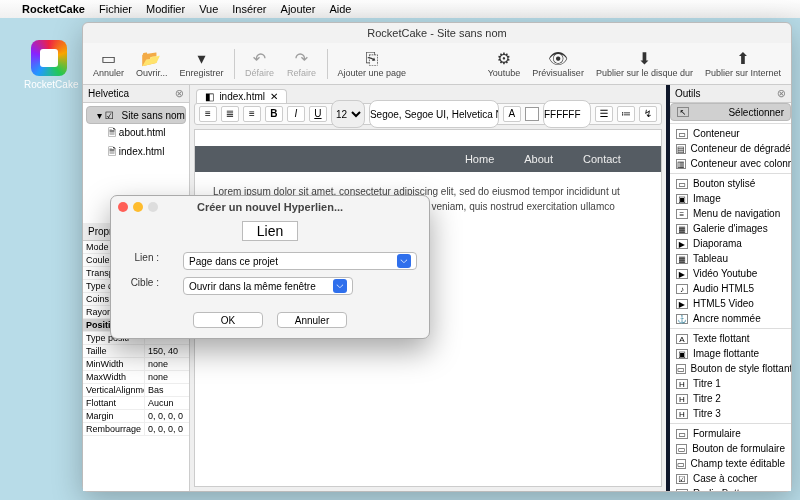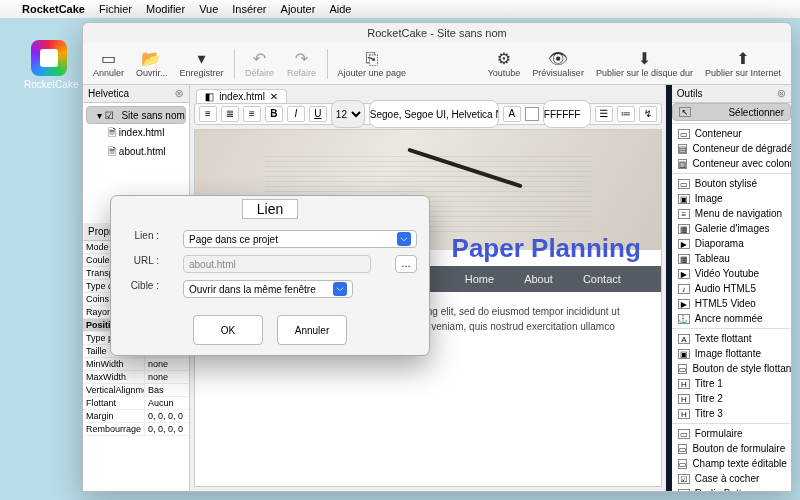--- a/index.html
+++ b/index.html
@@ -38,42 +38,42 @@
 .fmt .sw { width:14px; height:14px; background:#fff; border:1px solid #999;}
 .canvas { flex: 1; margin: 4px; background: #fff; border: 1px solid #ccc; position: relative; overflow: hidden; }
 .hero { height: 120px; background: linear-gradient(120deg,#d8d2c8,#ece7df 40%,#cfc9bf); position:relative;}
 .hero::before{content:"";position:absolute;left:15%;right:15%;top:20%;bottom:15%;background:repeating-linear-gradient(0deg,#bbb 0 1px,transparent 1px 5px);opacity:.35;}
 .hero::after{content:"";position:absolute;left:45%;top:30%;width:120px;height:4px;background:#222;transform:rotate(18deg);border-radius:2px;}
 .htitle { position:absolute; right:20px; bottom:-14px; font-size: 26px; font-weight: bold; color: #4257d6; }
 .nav { height: 26px; background: #555c63; margin-top:16px; display: flex; align-items: center; gap: 30px; padding-left: 40px; color: #eee; font-size: 11px; justify-content:flex-end; padding-right:40px;}
 .lorem { padding: 12px 18px; font-size: 10px; color: #444; line-height: 1.5; }
 .ruler { height:18px; border-top:1px solid #ccc; display:flex; align-items:center; gap:6px; padding:0 6px; font-size:10px; background:#fafafa;}
 .ruler .track{flex:1;height:8px;background:linear-gradient(90deg,#36f 0 45%,#ddd 45%);border-radius:3px;}
-.rightcol { width: 140px; background: #fff; border-left: 6px solid #0f172a; font-size: 10px; overflow:hidden;}
+.rightcol { width: 140px; background: #fff; border-left: 4px solid #0f172a; font-size: 10px; overflow:hidden;}
 .rightcol .item { padding: 2px 6px; cursor: pointer; display:flex; gap:5px; align-items:center; white-space:nowrap;}
 .rightcol .item.sel { background: #d0d0d0; }
 .rightcol .grp { border-top: 1px solid #ddd; margin-top:2px; padding-top:2px;}
 .rightcol .ic2{width:12px;height:10px;border:1px solid #888;display:inline-block;font-size:8px;text-align:center;line-height:9px;}
 .modal { position: absolute; left: 110px; top: 195px; width: 320px; background: #f4f4f4; border: 1px solid #aaa; border-radius: 7px; box-shadow: 0 12px 30px rgba(0,0,0,.35); }
 .mtitle { height: 22px; display: flex; align-items: center; padding: 0 7px; font-size: 11px; font-weight: 600; color:#444;}
 .traffic { display: flex; gap: 5px; margin-right: auto; }
 .traffic span { width: 10px; height: 10px; border-radius: 50%; }
 .tl-r{background:#ff5f57;} .tl-y{background:#febc2e;} .tl-g{background:#ddd;}
 .mtitle .t { position:absolute; left:0; right:0; text-align:center; pointer-events:none;}
 .mtab { text-align:center; padding:3px 0;}
 .mtab span{ display:inline-block; background:#fff; border:1px solid #bbb; border-radius:0; padding:1px 14px; font-size:14px;}
 .mbody { padding: 8px 12px 4px; }
 .frow { display: flex; align-items: flex-start; gap: 24px; margin-bottom: 7px; font-size: 10px; }
 .frow label { width: 36px; text-align: right; color:#333;}
 .sel { flex: 1; height: 18px; background: #fff; border: 1px solid #bbb; border-radius: 4px; padding: 8px 5px; display:flex; align-items:center; justify-content:space-between;}
 .sel .chev { width:14px; height:14px; background:#2f6fec; border-radius:3px; color:#fff; text-align:center; line-height:13px; font-size:9px;}
 .urlin { flex:1; height:18px; border:1px solid #ccc; border-radius:4px; background:#f0f0f0; padding:0 5px; color:#888; display:flex; align-items:center;}
 .dots { width:22px; height:18px; border:1px solid #bbb; border-radius:4px; background:#fff; text-align:center; line-height:15px; cursor:pointer;}
 .mbtns { display:flex; justify-content:center; gap:14px; padding:6px 0 10px;}
-.mbtns button { width:70px; height:30px; border:1px solid #bbb; border-radius:4px; background:#fff; font-size:10px; cursor:pointer;}
+.mbtns button { width:70px; height:16px; border:1px solid #bbb; border-radius:4px; background:#fff; font-size:10px; cursor:pointer;}
 </style>
 </head>
 <body>
 
 <div class="menubar">
   <span></span>
   <span style="font-weight:600">RocketCake</span>
   <span>Fichier</span>
   <span>Modifier</span>
   <span>Vue</span>
@@ -138,22 +138,22 @@
 
   <div class="body">
 
     <div class="leftcol">
       <div class="panel-h">
           <span>Helvetica</span>
           <span class="x">⊗</span>
         </div>
       <div class="tree">
         <div class="node sel">▾ ☑ <span>Site sans nom</span></div>
+        <div class="node sub">🗎 <span>about.html</span></div>
         <div class="node sub">🗎 <span>index.html</span></div>
-        <div class="node sub">🗎 <span>about.html</span></div>
       </div>
       <div class="panel-h">
           <span>Propriétés</span>
           <span class="x">⊗</span>
         </div>
       <div class="props">
         <div class="prow">
             <div class="pk">Mode arrière</div>
             <div class="pv"></div>
           </div>
@@ -233,23 +233,20 @@
         <select><option>12</option></select>
         <input style="width: 130px;" value="Segoe, Segoe UI, Helvetica Neue">
         <div class="b">A</div>
         <div class="sw"></div>
         <input style="width: 48px;" value="FFFFFF">
         <div class="b">☰</div>
         <div class="b">≔</div>
         <div class="b">↯</div>
       </div>
       <div class="canvas">
-        <div class="hero">
-          <div class="htitle">Paper Planning</div>
-        </div>
         <div class="nav">
           <span>Home</span>
           <span>About</span>
           <span>Contact</span>
         </div>
         <div class="lorem">Lorem ipsum dolor sit amet, consectetur adipiscing elit, sed do eiusmod tempor incididunt ut labore et dolore magna aliqua. Ut enim ad minim veniam, quis nostrud exercitation ullamco laboris nisi ut aliquip ex ea commodo consequat.</div>
       </div>
     </div>
 
     <div class="rightcol">
@@ -364,37 +361,38 @@
             <span class="ic2">◉</span>
             <span>Radio Button</span>
           </div>
 
       </div>
     </div>
   </div>
 </div>
 
 <div class="modal">
+  <div class="mtitle">
+    <div class="traffic">
+      <span class="tl-r"></span>
+      <span class="tl-y"></span>
+      <span class="tl-g"></span>
+    </div>
+    <div class="t">Créer un nouvel Hyperlien...</div>
+  </div>
   <div class="mtab"><span>Lien</span></div>
   <div class="mbody">
     <div class="frow">
       <label>Lien :</label>
       <div class="sel">
           <span>Page dans ce projet</span>
           <span class="chev">⌵</span>
         </div>
     </div>
     <div class="frow">
-      <label>URL :</label>
-      <div class="urlin">
-          <span>about.html</span>
-        </div>
-      <div class="dots">…</div>
-    </div>
-    <div class="frow">
       <label>Cible :</label>
       <div class="sel" style="max-width:170px">
           <span>Ouvrir dans la même fenêtre</span>
           <span class="chev">⌵</span>
         </div>
     </div>
   </div>
   <div class="mbtns">
     <button>OK</button>
     <button>Annuler</button>

